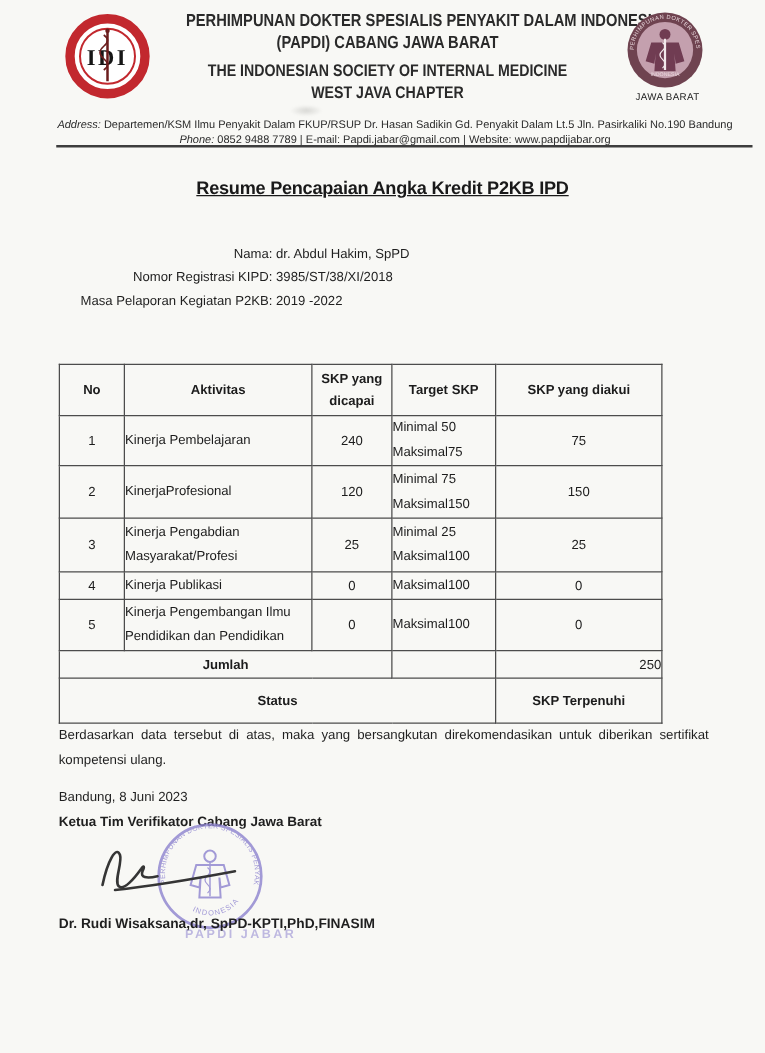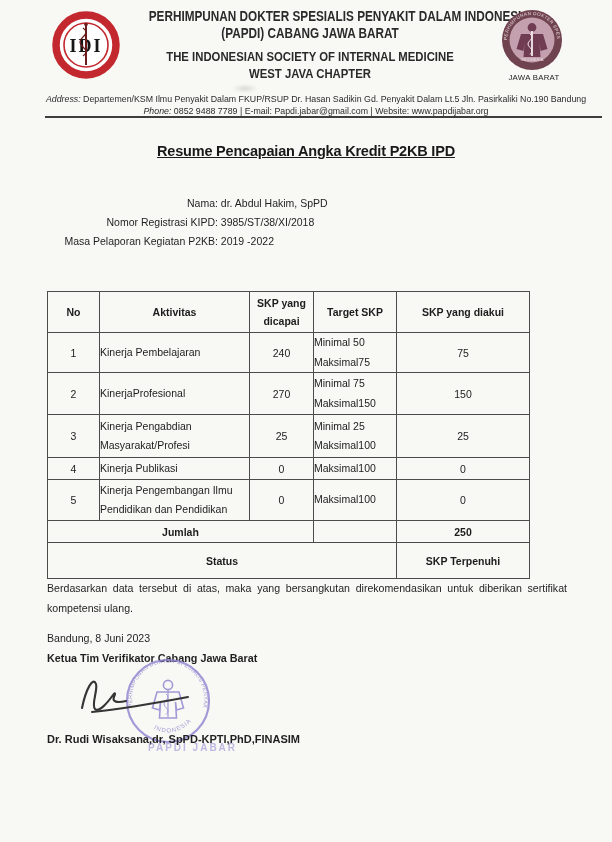--- a/index.html
+++ b/index.html
@@ -30,21 +30,21 @@
   .flabel{width:168px;}
   
   table.skp{position:absolute;left:47px;top:291px;border-collapse:collapse;table-layout:fixed;
     font-size:10.5px;color:#1c1c1c;border:1.6px solid #434343;}
   table.skp th,table.skp td{border:1px solid #4c4c4c;padding:0;vertical-align:middle;}
   table.skp th{font-weight:bold;text-align:center;line-height:18px;padding:2px 1px;}
   td.c{text-align:center;}
   td.akt{text-align:left;padding:2px 1px 2px 4px;line-height:19px;}
   td.target{text-align:left;padding:2px 1px 2px 3px;line-height:19.5px;}
   td.sum-label,td.status-label{text-align:center;font-weight:bold;}
-  td.sum-value{text-align:center;font-weight:bold;}
+  td.sum-value{text-align:right;font-weight:normal;}
   td.status-value{text-align:center;font-weight:bold;vertical-align:top;padding-top:4px;margin-left:41px;}
   
   .closing-par{position:absolute;left:47px;top:579px;width:520px;font-size:10.6px;line-height:19.5px;
     text-align:justify;text-justify:inter-word;}
   .place-date{position:absolute;left:47px;top:632px;font-size:10.6px;}
   .signer-role{position:absolute;left:47px;top:652px;font-size:10.8px;font-weight:bold;}
   .signer-name{position:absolute;left:47px;top:733px;font-size:11px;font-weight:bold;z-index:5;}
   .stamp{position:absolute;left:124px;top:657px;opacity:.8;z-index:2;}
   .stamp-caption{position:absolute;left:148px;top:742px;font-size:10px;font-weight:bold;
     color:#8f85d0;opacity:.55;letter-spacing:2px;z-index:1;}
@@ -135,21 +135,21 @@
       <td class="c">240</td>
       <td class="target">
         <div>Minimal 50</div>
         <div>Maksimal75</div>
       </td>
       <td class="c">75</td>
     </tr>
     <tr style="height:42px">
       <td class="c">2</td>
       <td class="akt">KinerjaProfesional</td>
-      <td class="c">270</td>
+      <td class="c">120</td>
       <td class="target">
         <div>Minimal 75</div>
         <div>Maksimal150</div>
       </td>
       <td class="c">150</td>
     </tr>
     <tr style="height:43px">
       <td class="c">3</td>
       <td class="akt">Kinerja Pengabdian Masyarakat/Profesi</td>
       <td class="c">25</td>

